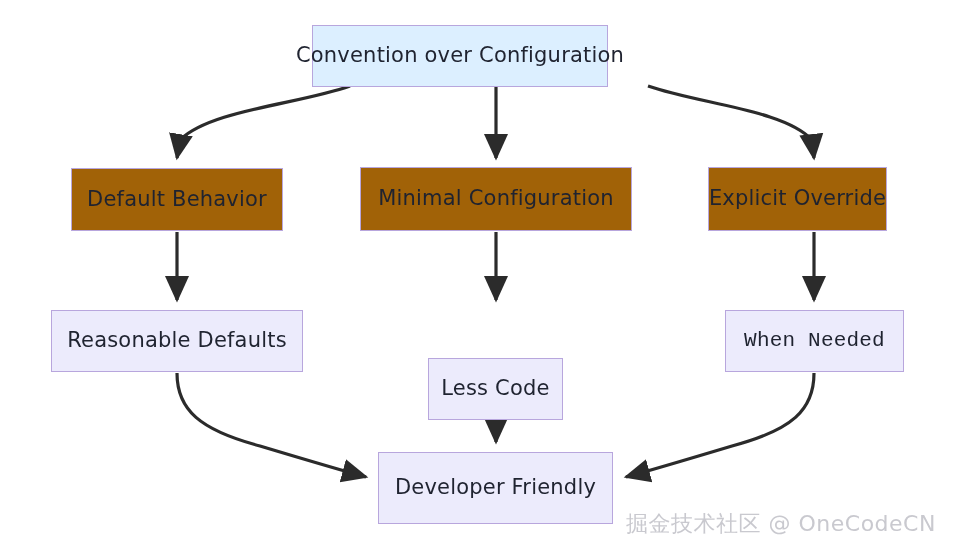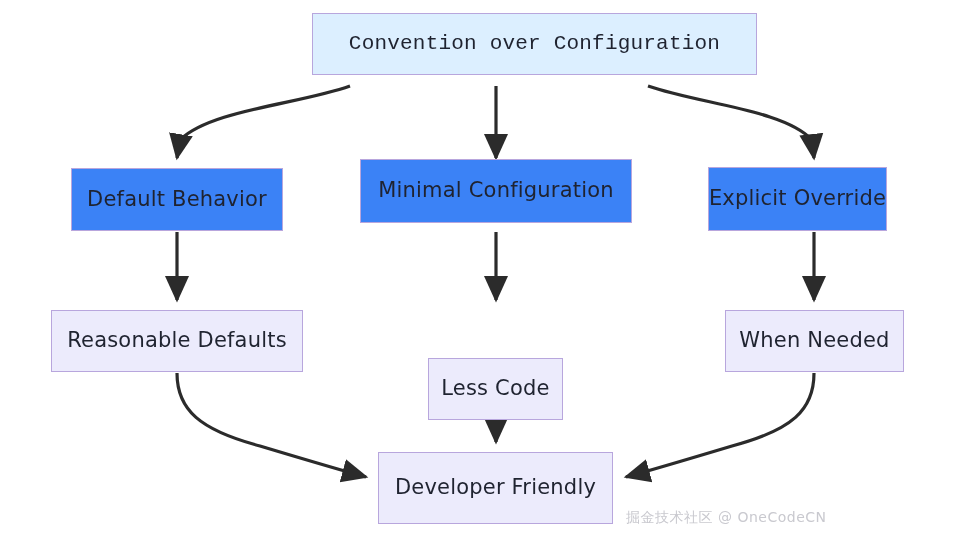--- a/index.html
+++ b/index.html
@@ -37,38 +37,38 @@
     letter-spacing: 0.2px;
     line-height: 1.1;
     z-index: 3;
   }
   .node-label {
     display: block;
     padding: 0 10px;
     white-space: nowrap;
   }
   .fill-blue   { background: #dcefff; }
-  .fill-cream  { background: #3b82f6; }
+  .fill-cream  { background: #a16207; }
   .fill-lilac  { background: #ecebfc; }
 
   
-  #n-root    { left: 312px; top: 13px;  width: 445px; height: 62px; font-family: Liberation Mono, monospace; }
+  #n-root    { left: 312px; top: 25px;  width: 296px; height: 62px; }
   #n-default { left: 71px;  top: 168px; width: 212px; height: 63px; }
-  #n-minimal { left: 360px; top: 159px; width: 272px; height: 64px; }
+  #n-minimal { left: 360px; top: 167px; width: 272px; height: 64px; }
   #n-explicit{ left: 708px; top: 167px; width: 179px; height: 64px; }
   #n-reason  { left: 51px;  top: 310px; width: 252px; height: 62px; }
   #n-less    { left: 428px; top: 310px; width: 135px; height: 62px; margin-top: 48px; }
-  #n-when    { left: 725px; top: 310px; width: 179px; height: 62px; }
+  #n-when    { left: 725px; top: 310px; width: 179px; height: 62px; font-family: Liberation Mono, monospace; }
   #n-dev     { left: 378px; top: 452px; width: 235px; height: 72px; }
 
   #watermark {
     position: absolute;
     left: 626px;
     top: 509px;
-    font-size: 14px;
+    font-size: 22px;
     color: #c9c9cf;
     letter-spacing: 0.5px;
     white-space: nowrap;
     z-index: 4;
     user-select: none;
   }
 </style>
 </head>
 <body>
 

